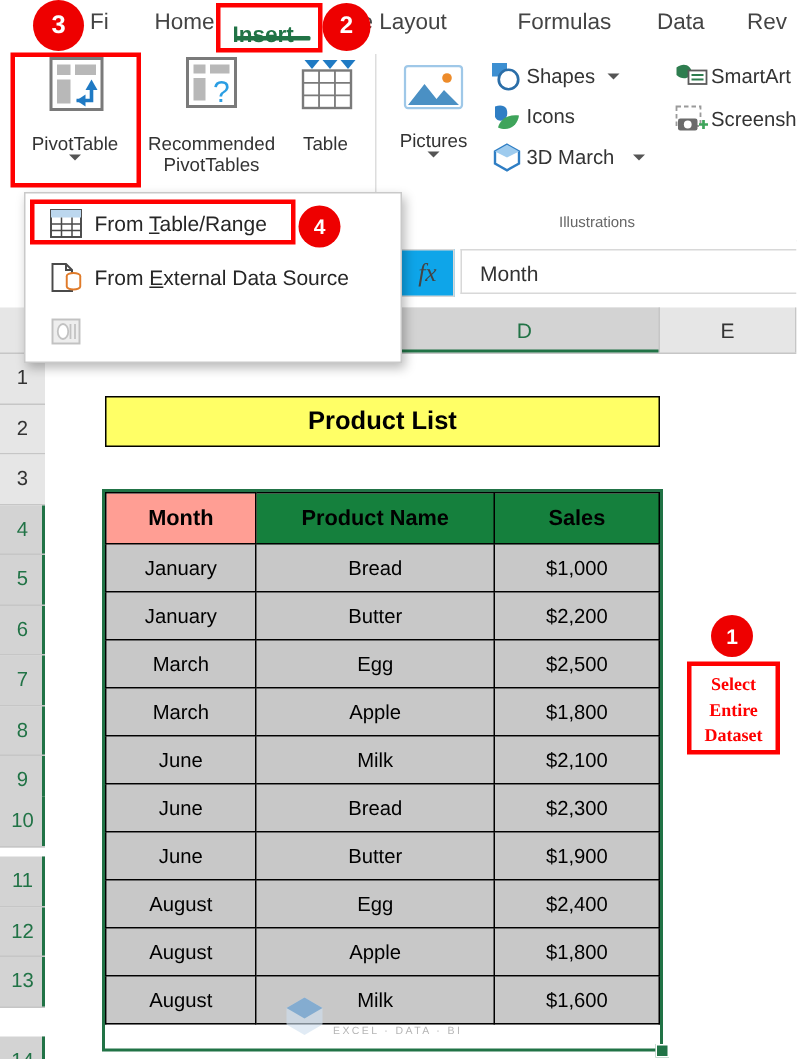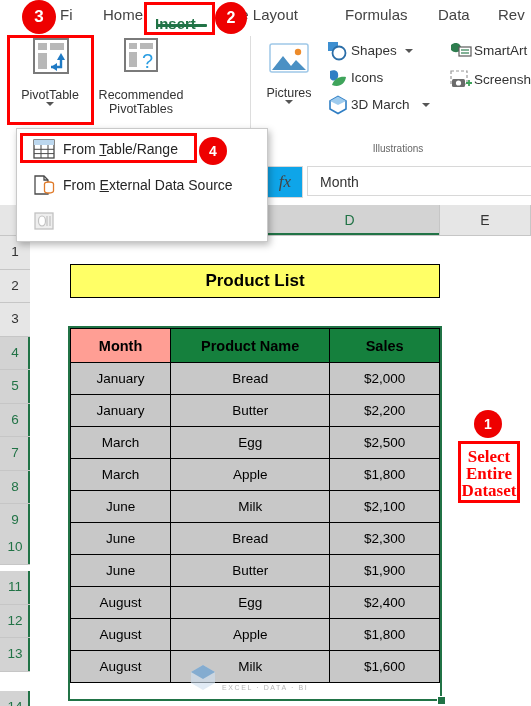--- a/index.html
+++ b/index.html
@@ -154,21 +154,21 @@
   }
   .badge{
     position:absolute;border-radius:50%;background:#EE0000;
     color:#ffffff;text-align:center;font-weight:bold;z-index:55;
   }
   #callout{
     position:absolute;left:458px;top:441px;width:62px;height:62px;
     border:3px solid #FF0000;background:#ffffff;box-sizing:border-box;
     z-index:50;
     font-family:"Liberation Serif",serif;font-weight:bold;
-    font-size:17px;color:#FF0000;text-align:center;line-height:17px;
+    font-size:12px;color:#FF0000;text-align:center;line-height:17px;
     padding-top:4px;
   }
   
   #watermark{
     position:absolute;left:186px;top:660px;width:150px;height:40px;
     z-index:30;opacity:.62;pointer-events:none;
   }
   #wm-text{
     position:absolute;left:34px;top:2px;
     font-size:19px;font-weight:bold;color:#2a6496;letter-spacing:.2px;margin-top:45px;
@@ -217,20 +217,35 @@
         <rect x="14" y="7" width="8" height="6" fill="#b8b8b8"></rect>
         <rect x="25" y="7" width="13" height="6" fill="#b8b8b8"></rect>
         <rect x="14" y="16" width="8" height="15" fill="#b8b8b8"></rect>
         <text x="27" y="32" font-family="Liberation Sans, sans-serif" font-size="20" fill="#2b9ee3">?</text>
       </svg>
     </div>
     <div class="blabel">Recommended</div>
     <div class="blabel">PivotTables</div>
   </div>
 
+  <div class="bigbtn" style="left:192px;top:6px;width:50px;">
+    <div class="bicon">
+      <svg width="52" height="48" viewBox="0 0 52 48">
+        <path d="M11 4 l5 6 l5 -6 z" fill="#1f7ac4"></path>
+        <path d="M23 4 l5 6 l5 -6 z" fill="#1f7ac4"></path>
+        <path d="M35 4 l5 6 l5 -6 z" fill="#1f7ac4"></path>
+        <rect x="10" y="11" width="32" height="25" fill="#ffffff" stroke="#7a7a7a" stroke-width="1.6"></rect>
+        <line x1="20.7" y1="11" x2="20.7" y2="36" stroke="#7a7a7a" stroke-width="1.2"></line>
+        <line x1="31.3" y1="11" x2="31.3" y2="36" stroke="#7a7a7a" stroke-width="1.2"></line>
+        <line x1="10" y1="19.3" x2="42" y2="19.3" stroke="#7a7a7a" stroke-width="1.2"></line>
+        <line x1="10" y1="27.6" x2="42" y2="27.6" stroke="#7a7a7a" stroke-width="1.2"></line>
+      </svg>
+    </div>
+    <div class="blabel">Table</div>
+  </div>
 
   <div class="grp-sep" style="left:250px;"></div>
 
   <div class="bigbtn" style="left:258px;top:8px;width:62px;">
     <div class="bicon">
       <svg width="52" height="44" viewBox="0 0 52 44">
         <rect x="7" y="6" width="38" height="28" rx="2" fill="#ffffff" stroke="#9fc8e8" stroke-width="1.5"></rect>
         <path d="M9 32 l11 -14 l8 10 l5 -6 l10 10 z" fill="#4a90c4"></path>
         <circle cx="35" cy="14" r="3.2" fill="#ed8b2a"></circle>
       </svg>
@@ -363,21 +378,21 @@
   <table id="data-table">
     <tbody>
         <tr class="hdr">
           <td class="c-month">Month</td>
           <td class="c-prod">Product Name</td>
           <td class="c-sales">Sales</td>
         </tr>
         <tr>
           <td class="c-month">January</td>
           <td class="c-prod">Bread</td>
-          <td class="c-sales">$2,000</td>
+          <td class="c-sales">$1,000</td>
         </tr>
         <tr>
           <td class="c-month">January</td>
           <td class="c-prod">Butter</td>
           <td class="c-sales">$2,200</td>
         </tr>
         <tr>
           <td class="c-month">March</td>
           <td class="c-prod">Egg</td>
           <td class="c-sales">$2,500</td>

